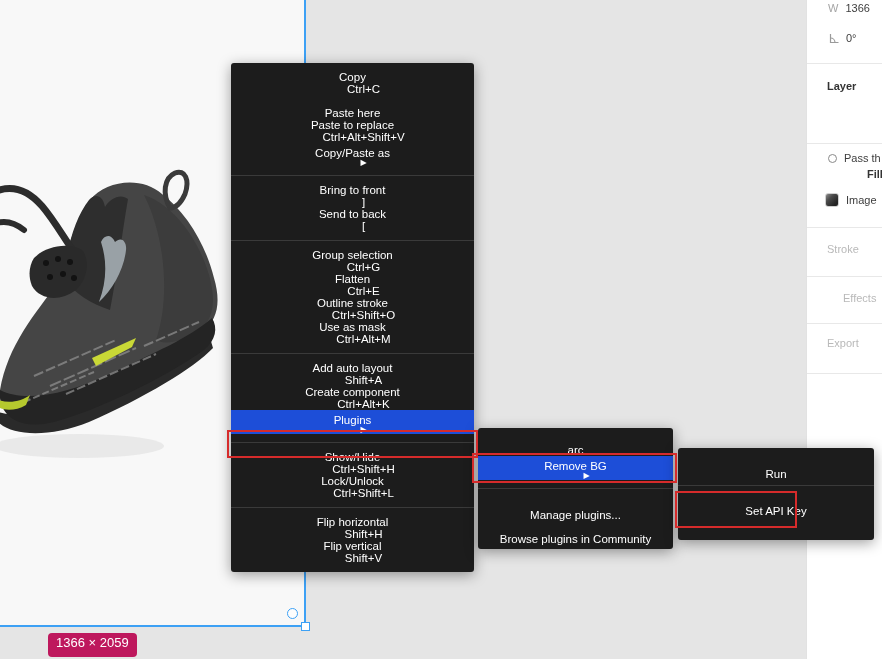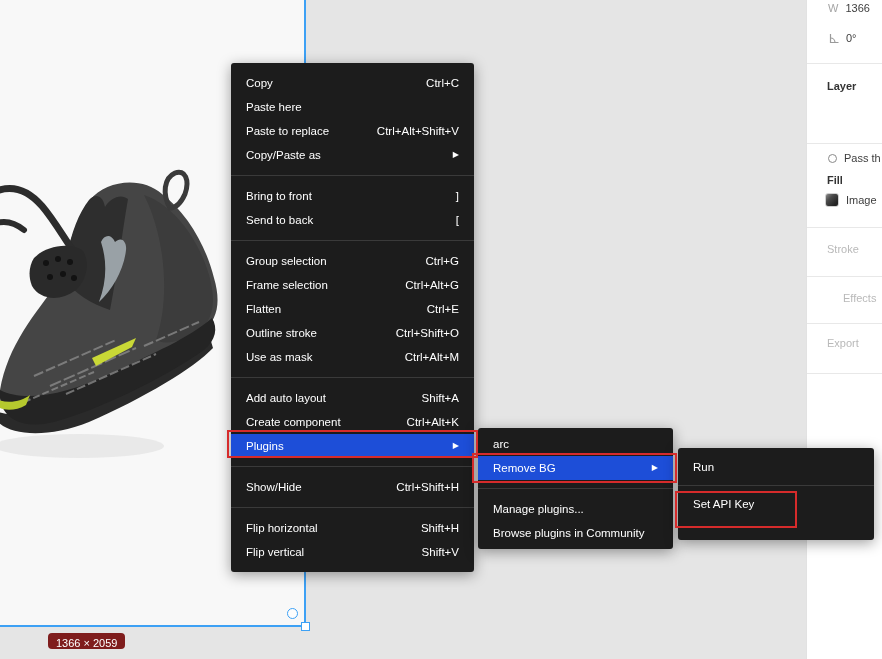--- a/index.html
+++ b/index.html
@@ -17,22 +17,22 @@
   .shoe{position:absolute;left:-6px;top:150px;}
   .handle-square{
     position:absolute;left:301px;top:622px;width:9px;height:9px;
     background:#fff;border:1.5px solid #3da1f5;box-sizing:border-box;z-index:3;
   }
   .handle-circle{
     position:absolute;left:287px;top:608px;width:11px;height:11px;border-radius:50%;
     background:#fdfdfd;border:1.5px solid #3da1f5;box-sizing:border-box;z-index:3;
   }
   .size-badge{
-    position:absolute;left:48px;top:633px;height:16px;padding:0 8px;
-    background:#7f1d1d;border-radius:4px;color:#fff;font-size:11px;line-height:20px;
+    position:absolute;left:48px;top:633px;height:24px;padding:0 8px;
+    background:#be185d;border-radius:4px;color:#fff;font-size:13px;line-height:20px;
     white-space:nowrap;z-index:3;
   }
   
   .panel{
     position:absolute;left:806px;top:0;width:76px;height:659px;background:#fff;
     border-left:1px solid #e2e2e2;box-sizing:border-box;font-size:11px;color:#3d3d3d;
   }
   .panel .divider{position:absolute;left:0;width:76px;height:1px;background:#e8e8e8;}
   .prow{position:absolute;left:21px;display:flex;align-items:center;gap:7px;white-space:nowrap;}
   .prop-key{color:#a5a5a5;}
@@ -43,22 +43,22 @@
     width:14px;height:14px;border-radius:3px;flex:0 0 auto;
     background:linear-gradient(135deg,#8d8d8d 0%,#4a4a4a 35%,#242424 80%);
     border:1px solid #d0d0d0;box-sizing:border-box;
   }
   
   .menu{
     position:absolute;background:#1c1c1c;border-radius:3px;color:#fff;
     font-size:11.5px;box-shadow:0 3px 14px rgba(0,0,0,.38);box-sizing:border-box;z-index:5;
   }
   .menu .item{
-    height:24px;display:flex;align-items:center;justify-content:space-between;
-    padding:0 15px;white-space:nowrap;
+    height:24px;display:flex;align-items:center;justify-content:flex-end;
+    padding:0 15px;white-space:nowrap;flex-direction:column;
   }
   .menu .item .sc{margin-left:22px;color:#fff;}
   .menu .item .arrow{font-size:8px;margin-left:22px;line-height:1;}
   .menu .sep{border-top:1px solid #3a3a3a;margin:8px 0;height:0;}
   .menu .item.hl{background:#1d4ed8;}
   .menu-main{left:231px;top:63px;width:243px;padding:8px 0;}
   .menu-plugins{left:478px;top:428px;width:195px;padding:4px 0 4px;}
   .menu-removebg{left:678px;top:448px;width:196px;padding:6px 0 23px;}
   .menu-removebg .item{height:26px;}
   .menu-removebg .sep{margin:5px 0;}
@@ -137,21 +137,21 @@
   </div>
   <div class="divider" style="top:63px;"></div>
 
   <div class="sec-title" style="top:80px;text-align:center;">Layer</div>
   <div class="prow" style="top:110px;margin-top:42px;">
     <span class="blend-icon"></span>
     <span>Pass th</span>
   </div>
   <div class="divider" style="top:143px;"></div>
 
-  <div class="sec-title" style="top:174px;">Fill</div>
+  <div class="sec-title" style="top:168px;margin-left:40px;">Fill</div>
   <div class="prow" style="top:193px;left:18px;">
     <span class="thumb"></span>
     <span>Image</span>
   </div>
   <div class="divider" style="top:227px;"></div>
 
   <div class="sec-title disabled" style="top:243px;">Stroke</div>
   <div class="divider" style="top:276px;"></div>
 
   <div class="sec-title disabled" style="top:292px;margin-left:16px;">Effects</div>
@@ -187,24 +187,20 @@
     <span>Send to back</span>
     <span class="sc">[</span>
   </div>
   <div class="sep"></div>
 
   <div class="item">
     <span>Group selection</span>
     <span class="sc">Ctrl+G</span>
   </div>
   <div class="item">
-    <span>Frame selection</span>
-    <span class="sc">Ctrl+Alt+G</span>
-  </div>
-  <div class="item">
     <span>Flatten</span>
     <span class="sc">Ctrl+E</span>
   </div>
   <div class="item">
     <span>Outline stroke</span>
     <span class="sc">Ctrl+Shift+O</span>
   </div>
   <div class="item">
     <span>Use as mask</span>
     <span class="sc">Ctrl+Alt+M</span>
@@ -222,20 +218,24 @@
   <div class="item hl">
     <span>Plugins</span>
     <span class="arrow">▶</span>
   </div>
   <div class="sep"></div>
 
   <div class="item">
     <span>Show/Hide</span>
     <span class="sc">Ctrl+Shift+H</span>
   </div>
+  <div class="item">
+    <span>Lock/Unlock</span>
+    <span class="sc">Ctrl+Shift+L</span>
+  </div>
   <div class="sep"></div>
 
   <div class="item">
     <span>Flip horizontal</span>
     <span class="sc">Shift+H</span>
   </div>
   <div class="item">
     <span>Flip vertical</span>
     <span class="sc">Shift+V</span>
   </div>

